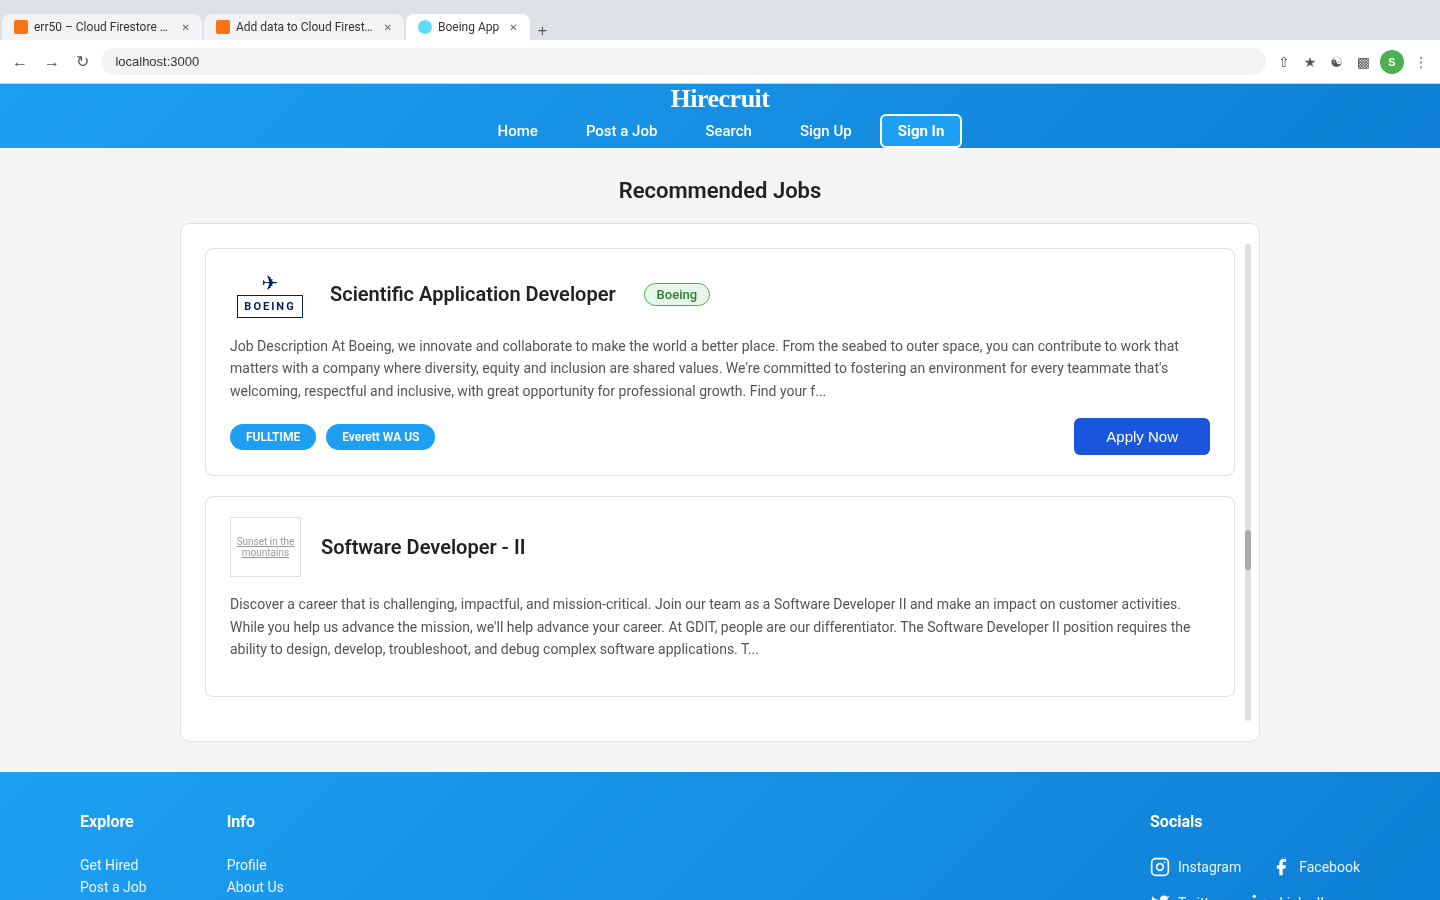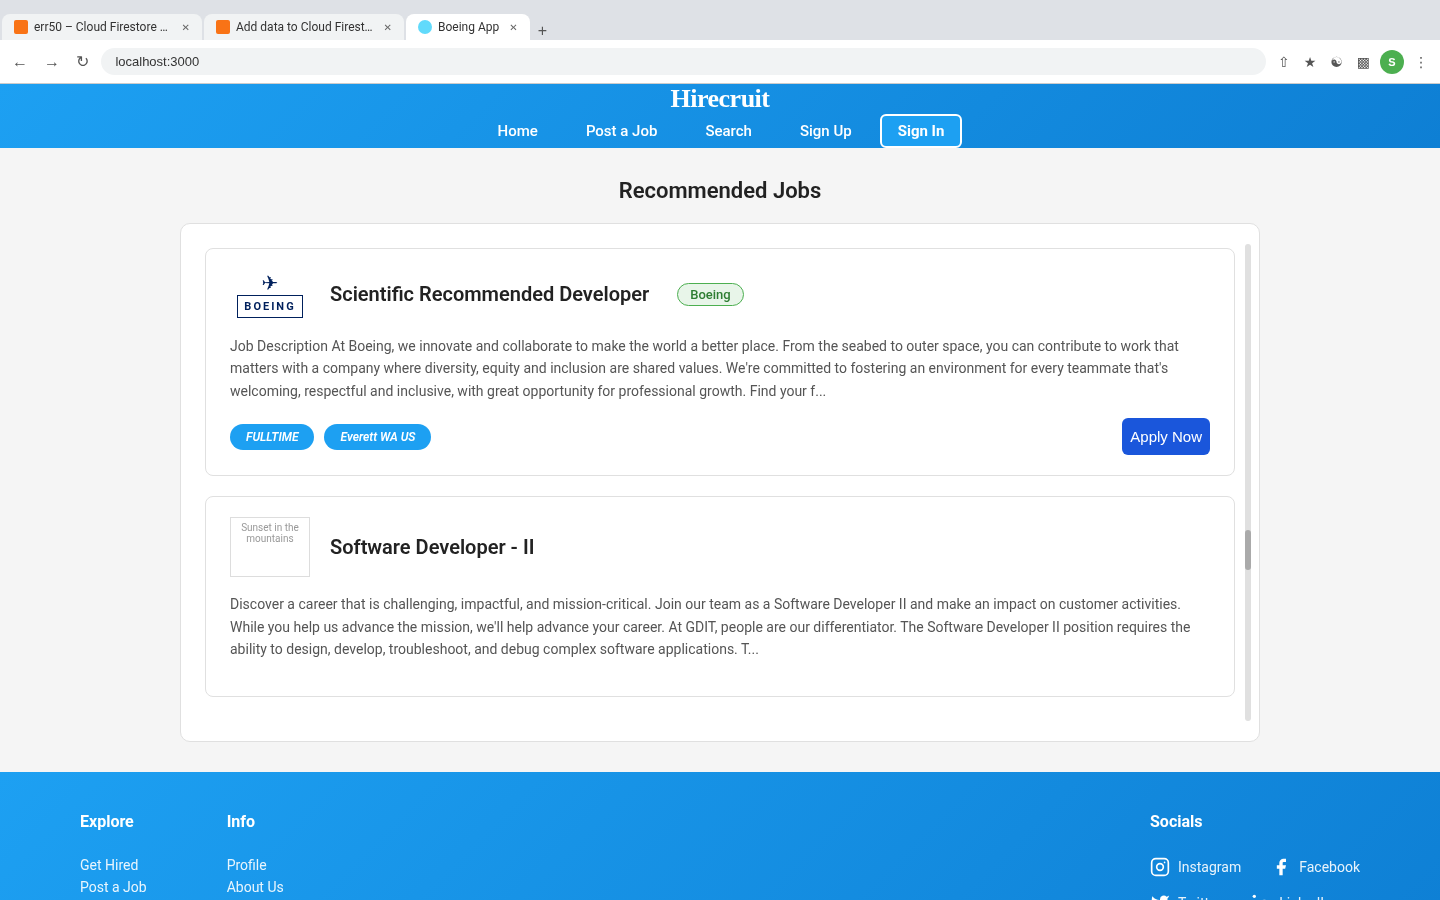--- a/index.html
+++ b/index.html
@@ -44,30 +44,30 @@
     
     .job-card { border: 1px solid #e0e0e0; border-radius: 8px; padding: 20px 24px; margin-bottom: 20px; background: #fff; position: relative; }
     .job-header { display: flex; align-items: center; gap: 20px; margin-bottom: 16px; }
     .company-logo { width: 80px; height: 50px; display: flex; align-items: center; justify-content: center; flex-shrink: 0; }
     .boeing-logo { font-size: 11px; font-weight: 700; letter-spacing: 2px; color: #00205c; border: 1.5px solid #00205c; padding: 4px 6px; }
     .job-title { font-size: 20px; font-weight: 600; color: #222; }
     .company-badge { background: #e8f5e9; border: 1.5px solid #4caf50; border-radius: 20px; padding: 3px 12px; font-size: 13px; color: #2e7d32; font-weight: 500; margin-left: 8px; }
     .company-badge.gdit { background: #e8f5e9; border: 1.5px solid #4caf50; }
     .job-description { font-size: 14px; color: #555; line-height: 1.6; margin-bottom: 16px; }
     .job-footer { display: flex; align-items: center; justify-content: space-between; }
-    .job-tags { display: flex; gap: 10px; font-style: italic; }
+    .job-tags { display: flex; gap: 10px; }
     .tag { padding: 6px 16px; border-radius: 20px; font-size: 12px; font-weight: 600; color: #fff; cursor: pointer; }
     .tag.fulltime { background: #1da0f2; }
     .tag.location { background: #1da0f2; }
-    .apply-btn { background: #1a56db; color: #fff; border: none; border-radius: 6px; padding: 10px 8px; font-size: 15px; font-weight: 500; cursor: pointer; }
+    .apply-btn { background: #1a56db; color: #fff; border: none; border-radius: 6px; padding: 10px 32px; font-size: 15px; font-weight: 500; cursor: pointer; }
 
     
     .scrollbar { position: absolute; right: 8px; top: 20px; bottom: 20px; width: 6px; background: #e0e0e0; border-radius: 3px; }
     .scrollbar-thumb { position: absolute; top: 60%; width: 6px; height: 40px; background: #aaa; border-radius: 3px; }
-    .img-broken { font-size: 10px; color: #999; text-align: center; border: 1px solid #ddd; padding: 4px; width: 80px; height: 60px; display: flex; flex-direction: column; align-items: center; justify-content: flex-start; }
+    .img-broken { font-size: 10px; color: #999; text-align: center; border: 1px solid #ddd; padding: 4px; width: 71px; height: 60px; display: flex; flex-direction: column; align-items: center; justify-content: center; text-decoration: underline; }
 
     
     .footer { background: linear-gradient(135deg, #1da0f2 0%, #0e7fd4 100%); padding: 40px 80px; }
     .footer-content { display: flex; gap: 80px; align-items: flex-start; }
     .footer-tagline { color: #fff; font-size: 22px; font-weight: 700; line-height: 1.4; max-width: 260px; }
     .footer-section { display: flex; flex-direction: column; gap: 6px; }
     .footer-section-title { color: #fff; font-size: 16px; font-weight: 700; margin-bottom: 20px; }
     .footer-link { color: rgba(255,255,255,0.9); font-size: 14px; text-decoration: none; cursor: pointer; }
     .footer-socials { margin-left: auto; }
     .social-row { display: flex; gap: 30px; text-align: center; }
@@ -131,21 +131,21 @@
     <div class="jobs-container">
 
       <div class="job-card">
         <div class="job-header">
           <div class="company-logo">
             <div style="display:flex;flex-direction:column;align-items:center;">
               <span style="font-size:20px;color:#00205c;">✈</span>
               <span class="boeing-logo">BOEING</span>
             </div>
           </div>
-          <h3 class="job-title">Scientific Recommended Developer</h3>
+          <h3 class="job-title">Scientific Application Developer</h3>
           <span class="company-badge">Boeing</span>
         </div>
         <p class="job-description">Job Description At Boeing, we innovate and collaborate to make the world a better place. From the seabed to outer space, you can contribute to work that matters with a company where diversity, equity and inclusion are shared values. We're committed to fostering an environment for every teammate that's welcoming, respectful and inclusive, with great opportunity for professional growth. Find your f...</p>
         <div class="job-footer">
           <div class="job-tags">
             <span class="tag fulltime">FULLTIME</span>
             <span class="tag location">Everett WA US</span>
           </div>
           <button class="apply-btn">Apply Now</button>
         </div>

